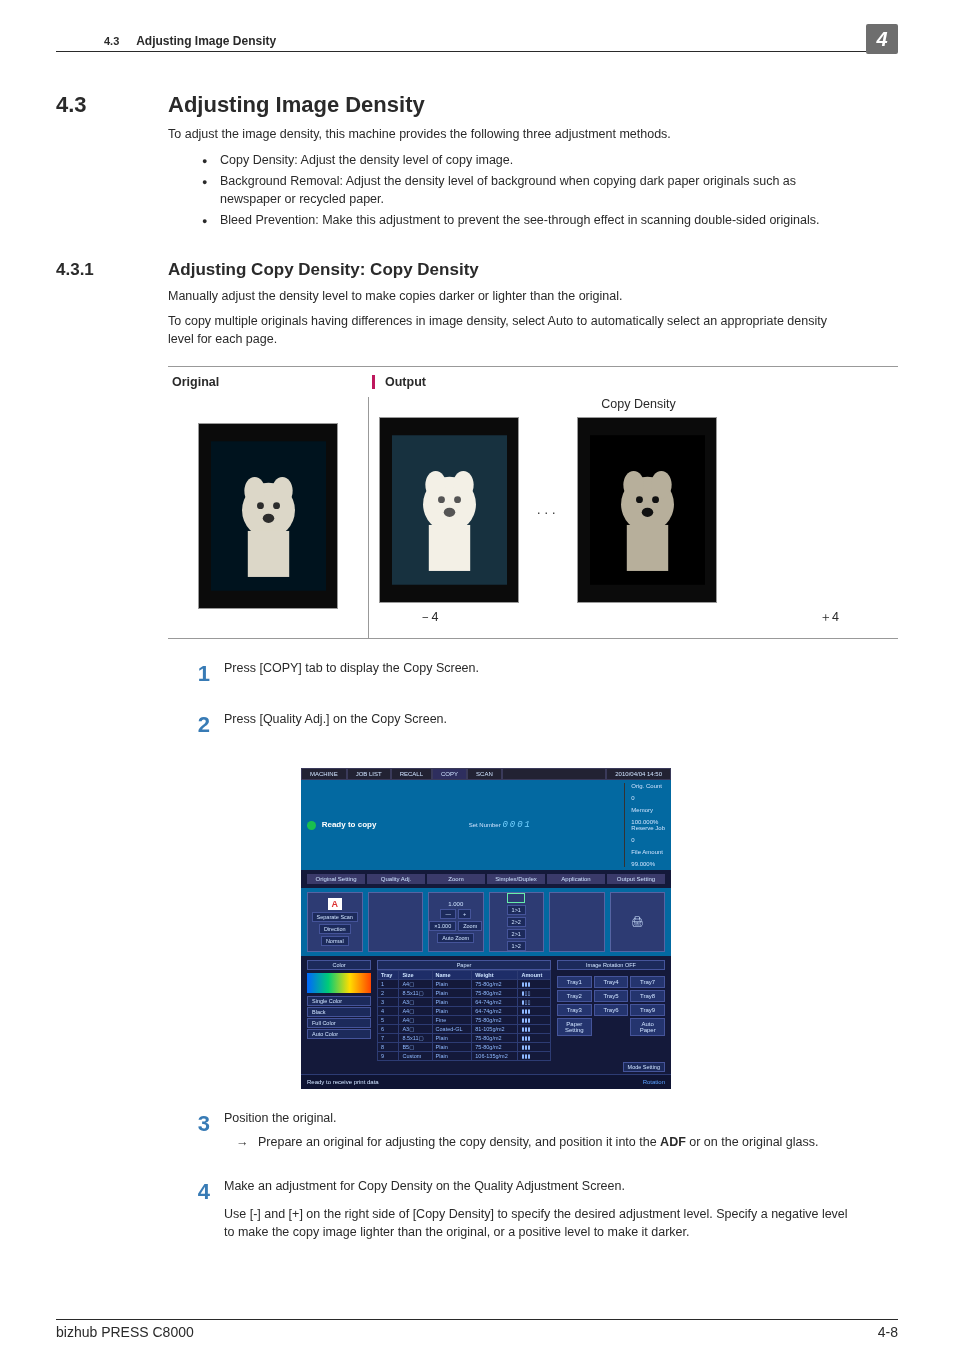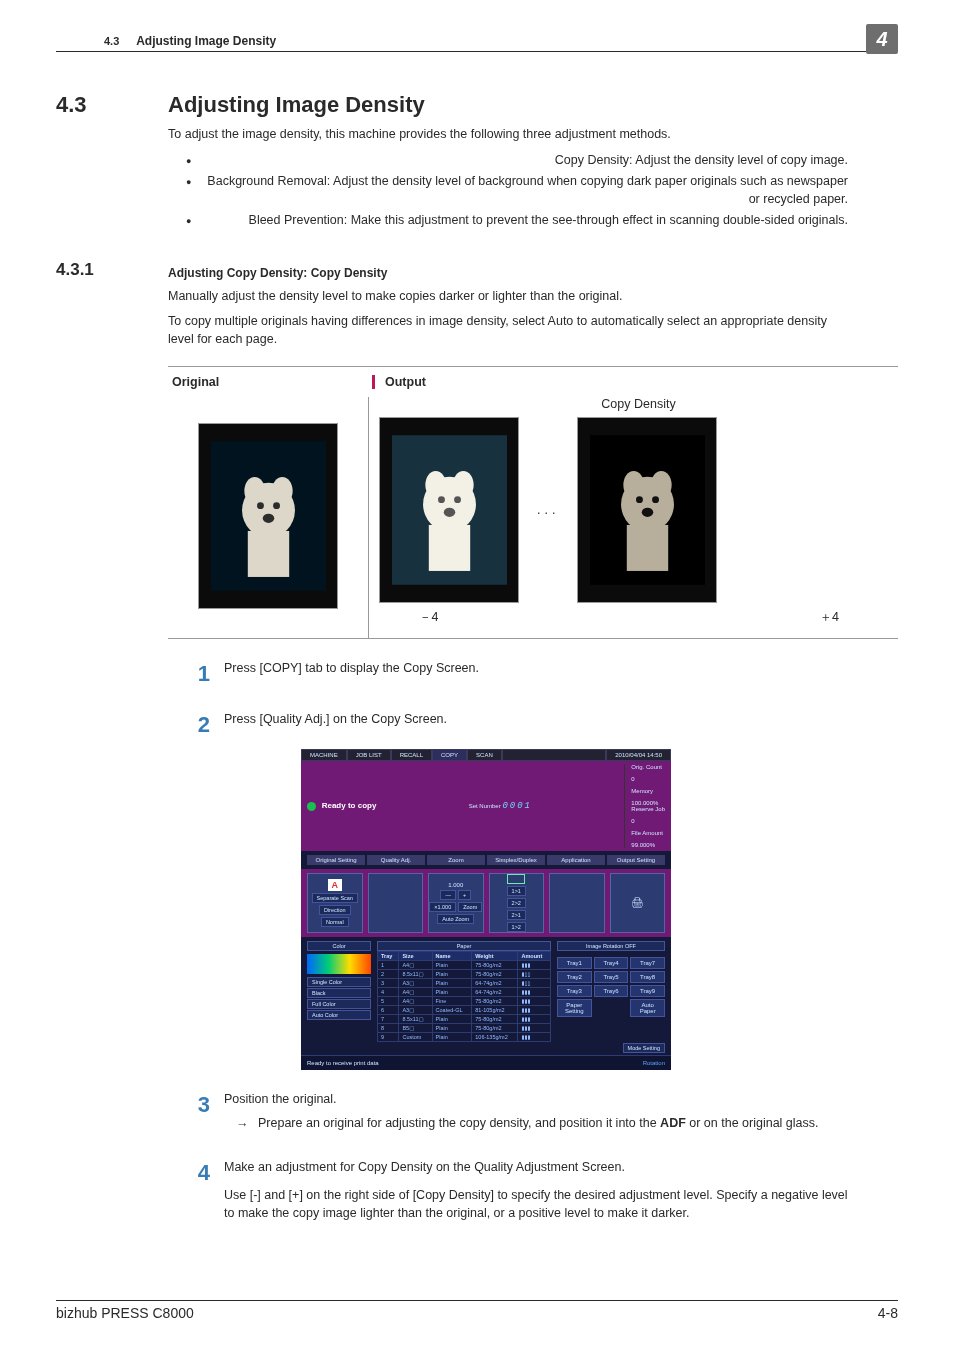--- a/index.html
+++ b/index.html
@@ -57,44 +57,43 @@
     line-height: 1.4;
   }
   .content-col p { margin: 8px 0; }
   ul.bullets {
     margin: 6px 0;
     padding-left: 22px;
     list-style: none;
   }
   ul.bullets li {
     position: relative;
-    margin: 4px 0;
+    margin: 4px 16px;
     padding-left: 14px;
-    text-align: right;
   }
   ul.bullets li:before {
     content: "●";
     position: absolute;
     left: -4px;
     top: 0;
     font-size: 9px;
     line-height: 18px;
   }
   .sub-h {
     display: flex;
     align-items: flex-end;
     margin-top: 30px;
   }
   .sub-num {
     width: 112px;
     font-size: 17px;
     font-weight: bold;
   }
   .sub-ttl {
-    font-size: 12px;
+    font-size: 17px;
     font-weight: bold;
   }
   
   .gallery {
     margin-top: 18px;
     margin-left: 112px;
     border-top: 1px solid #999;
     border-bottom: 1px solid #999;
     display: flex;
     flex-direction: column;
@@ -178,23 +177,23 @@
     margin:4px 0;
   }
   .step-body .arrow-list li:before{
     content:"→";
     position:absolute;
     left:-8px;
   }
   
   .screengrab {
     width: 370px;
-    margin: 8px 0 14px 245px;
+    margin: 27px 0 14px 245px;
     font-family: Arial, sans-serif;
-    background:#701a75;
+    background:#0369a1;
     color:#cfe3ff;
     font-size: 6px;
   }
   .sg-tabs { display:flex; background:#223; }
   .sg-tabs span { padding:2px 8px; border:1px solid #3a3a5a; }
   .sg-tabs .sel { background:#2e2e5e;}
   .sg-status{ display:flex; justify-content:space-between; padding:3px 6px; align-items:center;}
   .sg-dot{
     width:9px;height:9px;border-radius:50%;
     background:#19c04e; display:inline-block; margin-right:4px; vertical-align:middle;

